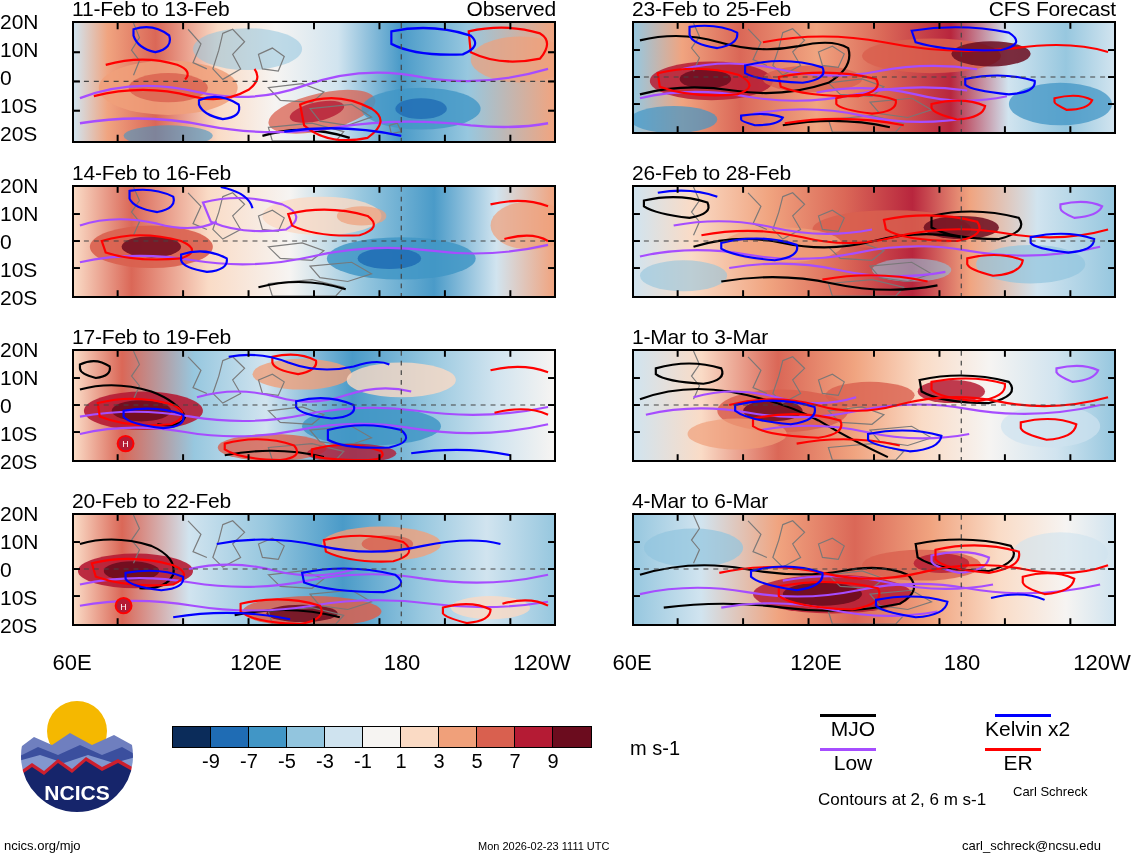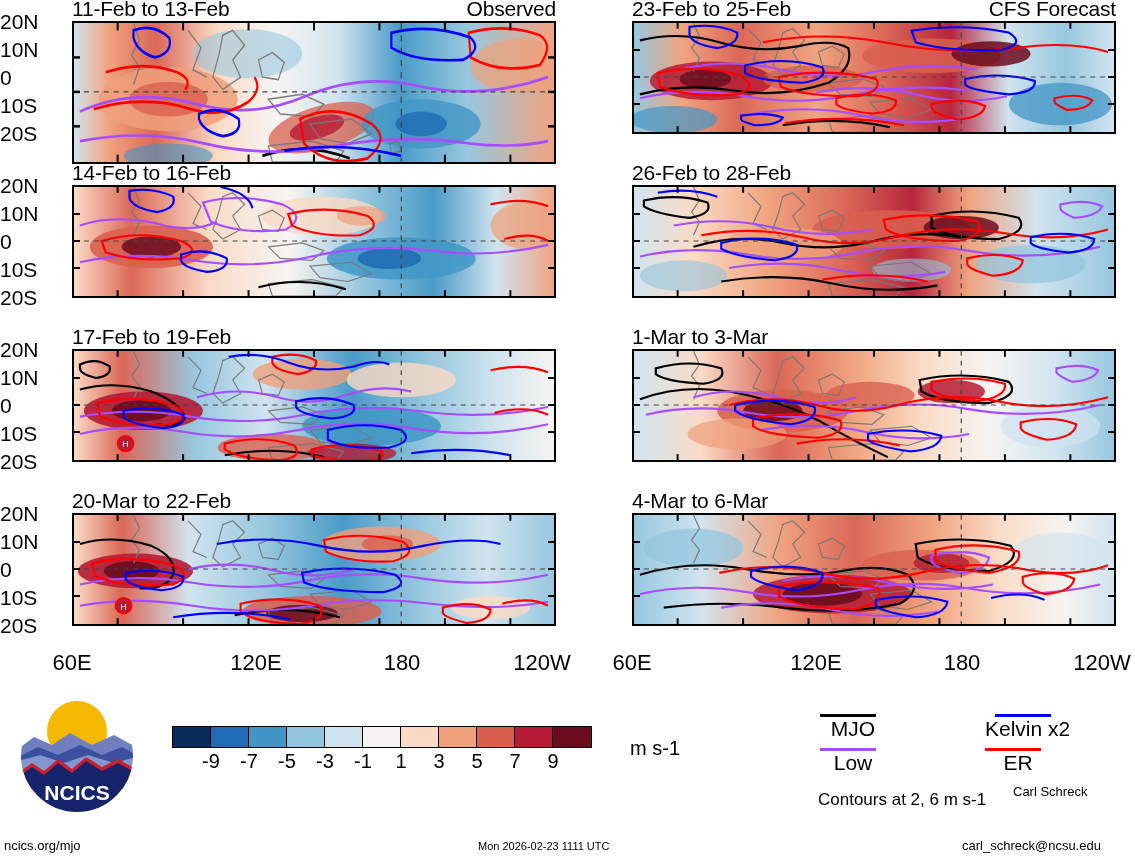--- a/index.html
+++ b/index.html
@@ -81,21 +81,21 @@
   <div class="ylab" style="left:0px;top:395px;">0</div>
   <div class="ylab" style="left:0px;top:423px;">10S</div>
   <div class="ylab" style="left:0px;top:451px;">20S</div>
 
   <div class="ylab" style="left:0px;top:503px;">20N</div>
   <div class="ylab" style="left:0px;top:531px;">10N</div>
   <div class="ylab" style="left:0px;top:559px;">0</div>
   <div class="ylab" style="left:0px;top:587px;">10S</div>
   <div class="ylab" style="left:0px;top:615px;">20S</div>
 
-  <div class="panel" style="left:72px;top:21px;width:484px;height:143px;">
+  <div class="panel" style="left:72px;top:21px;width:484px;height:122px;">
     <div class="panel-title">11-Feb to 13-Feb</div>
     <div class="panel-corner">Observed</div>
     <div class="map">
       <svg viewBox="0 0 484 113" preserveAspectRatio="none">
         <defs>
           <linearGradient id="gA0" x1="0" y1="0" x2="1" y2="0">
             <stop offset="0" stop-color="#cfe3ef"></stop>
             <stop offset="0.07" stop-color="#f0a07a"></stop>
             <stop offset="0.17" stop-color="#d9604f"></stop>
             <stop offset="0.30" stop-color="#fadac4"></stop>
@@ -328,21 +328,21 @@
             <line x1="0" y1="84" x2="6" y2="84"></line>
           <line x1="484" y1="28" x2="478" y2="28"></line>
             <line x1="484" y1="56" x2="478" y2="56"></line>
             <line x1="484" y1="84" x2="478" y2="84"></line>
         </g>
       </svg>
     </div>
   </div>
 
   <div class="panel" style="left:72px;top:513px;width:484px;height:113px;">
-    <div class="panel-title">20-Mar to 22-Feb</div>
+    <div class="panel-title">20-Feb to 22-Feb</div>
     <div class="panel-corner"></div>
     <div class="map">
       <svg viewBox="0 0 484 113" preserveAspectRatio="none">
         <defs>
           <linearGradient id="gA3" x1="0" y1="0" x2="1" y2="0">
             <stop offset="0" stop-color="#fadac4"></stop>
             <stop offset="0.10" stop-color="#d9604f"></stop>
             <stop offset="0.24" stop-color="#cfe3ef"></stop>
             <stop offset="0.40" stop-color="#92c5de"></stop>
             <stop offset="0.56" stop-color="#4196c6"></stop>

